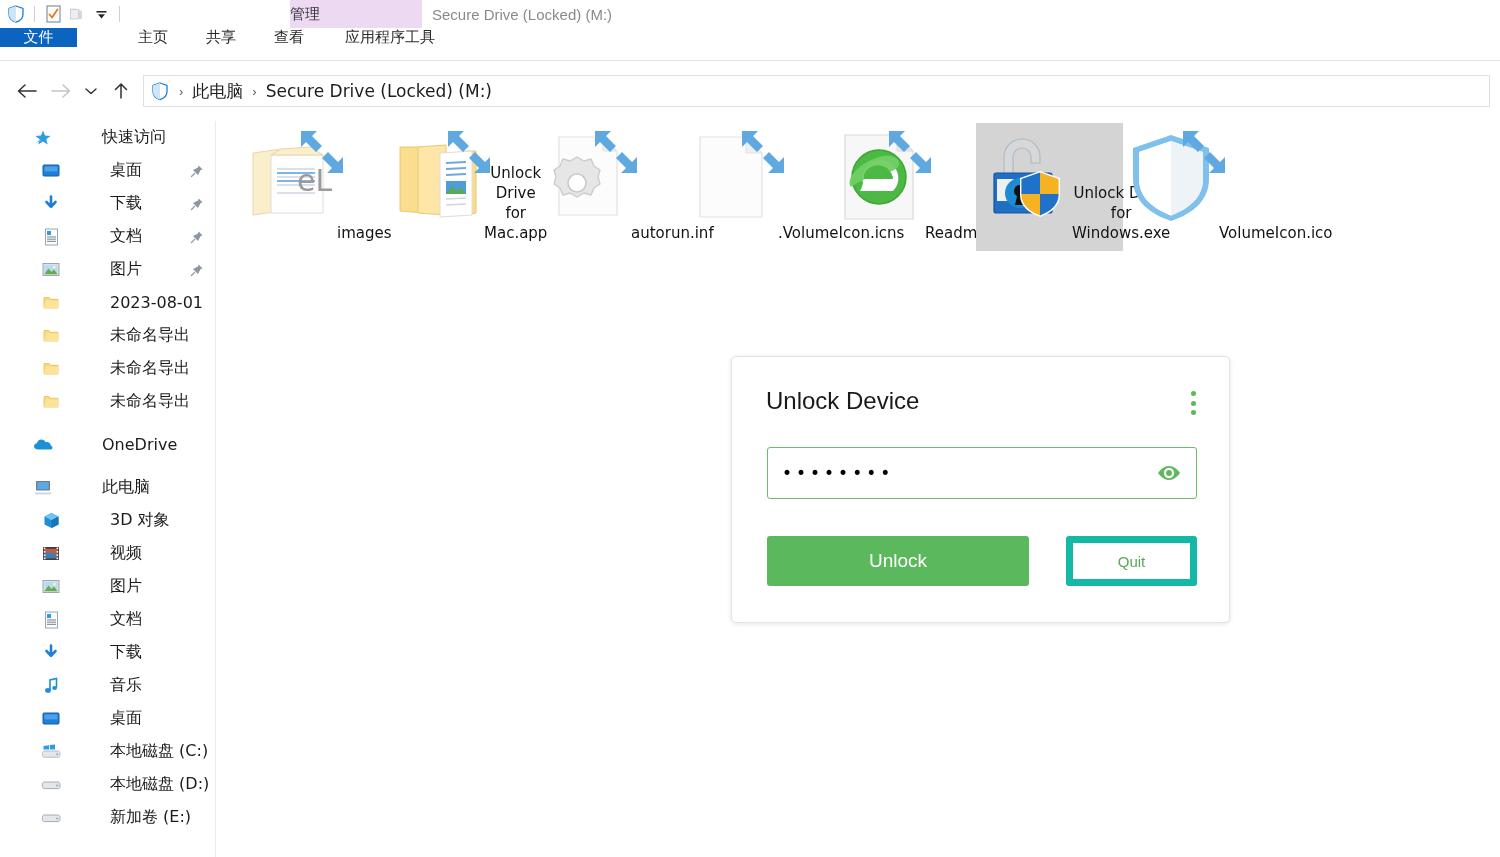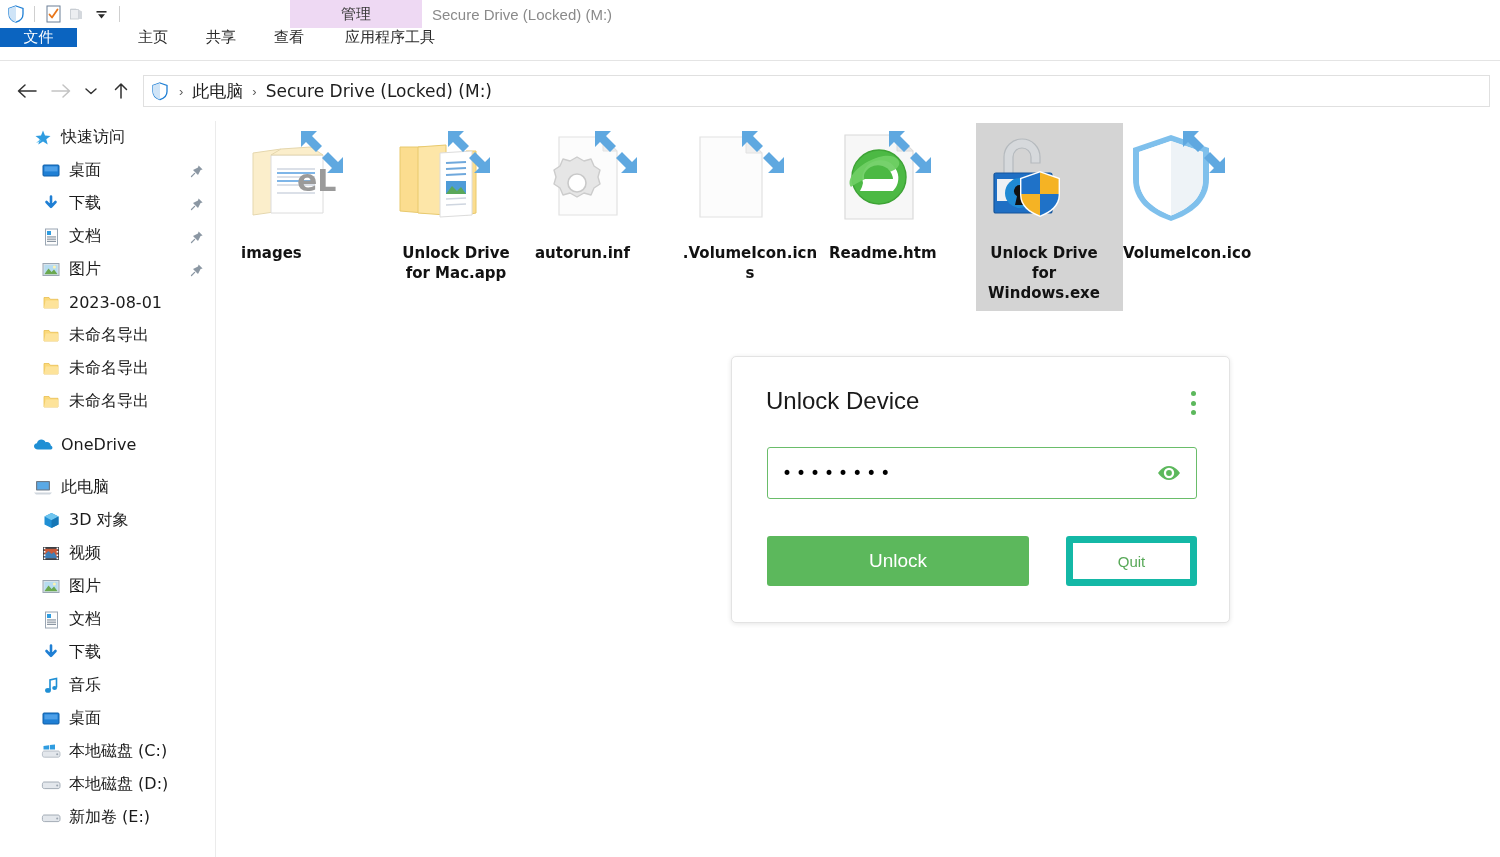--- a/index.html
+++ b/index.html
@@ -24,21 +24,21 @@
   .qat-btn {
     width: 24px; height: 24px;
     display: flex; align-items: center; justify-content: center;
   }
   .qat-sep {
     width: 1px; height: 16px; background: #cfcfcf; margin: 0 6px;
   }
   .ctx-tab-band {
     position: absolute; left: 290px; top: 0; width: 132px; height: 28px;
     background: #eed9f3;
-    display: flex; align-items: center; justify-content: center;
+    display: flex; align-items: center; 
   }
   .ctx-tab-band span {
     font-size: 15px; color: #3a3a3a;
     font-family: "DejaVu Sans", sans-serif;
   }
   .win-title {
     position: absolute; left: 432px; top: 0; height: 28px;
     display: flex; align-items: center;
     font-size: 15px; color: #8a8a8a;
   }
@@ -99,20 +99,21 @@
   }
 
   
   .sidebar {
     position: absolute; left: 0; top: 121px; width: 216px; bottom: 0;
     background: #ffffff; overflow: hidden;
   }
   .side-row {
     height: 33px; display: flex; align-items: center;
     position: relative;
+    gap: 41px;
   }
   .side-row .ico {
     width: 22px; height: 22px; margin-right: 7px;
     display: flex; align-items: center; justify-content: center;
     flex: 0 0 22px;
   }
   .side-row .lbl {
     font-size: 16px; color: #1b1b1b; white-space: nowrap;
     font-family: "DejaVu Sans", sans-serif;
   }
@@ -132,22 +133,22 @@
   .content {
     position: absolute; left: 216px; top: 121px; right: 0; bottom: 0;
     background: #ffffff; overflow: hidden;
   }
   .grid {
     position: absolute; left: 25px; top: 2px;
     display: flex; align-items: flex-start;
   }
   .cell {
     width: 147px;
-    display: flex; flex-direction: column; align-items: flex-start;
-    padding-top: 6px; padding-bottom: 8px; font-weight: bold;
+    display: flex; flex-direction: row; align-items: flex-end;
+    padding-top: 6px; padding-bottom: 8px;
   }
   .cell.selected { background: #d4d4d4; }
   .cell .thumb {
     width: 96px; height: 96px; position: relative;
     margin-bottom: 18px;
   }
   .cell .name {
     font-size: 15px; color: #121212; text-align: center;
     line-height: 20px; max-width: 136px; word-wrap: break-word;
     font-family: "DejaVu Sans", sans-serif;

